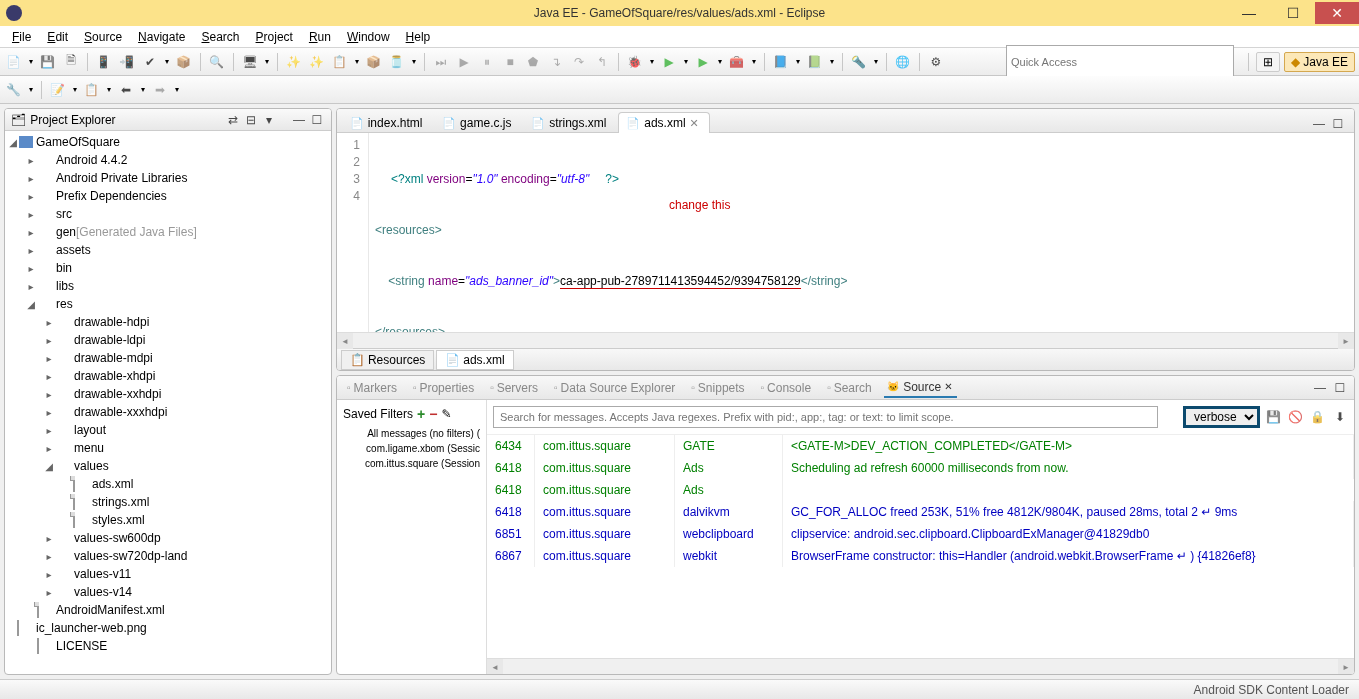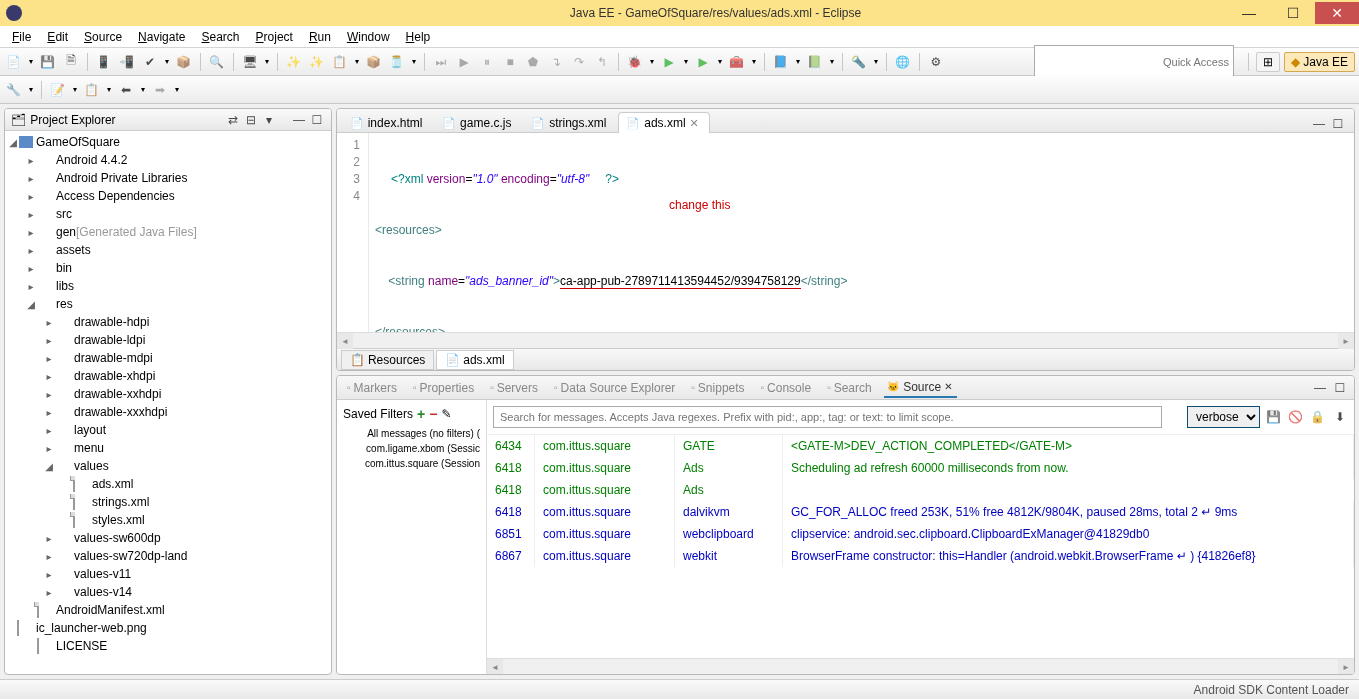--- a/index.html
+++ b/index.html
@@ -1,30 +1,30 @@
 <!DOCTYPE html>
 <html><head>
 <meta charset="utf-8">
 <style>
 * { margin: 0; padding: 0; box-sizing: border-box; font-family: "Segoe UI", Tahoma, sans-serif; font-size: 12px; }
 body { background: #f0f0f0; width: 1359px; height: 699px; overflow: hidden; display: flex; flex-direction: column; }
 .titlebar { background: linear-gradient(#fce38a, #fce38a); height: 26px; display: flex; align-items: center; position: relative; }
 .titlebar-icon { width: 16px; height: 16px; margin: 0 6px; background: #3a3a6a; border-radius: 50%; }
-.titlebar-title { position: absolute; left: 50%; transform: translateX(-50%); color: #333; margin-left: 36px; }
+.titlebar-title { position: absolute; left: 50%; transform: translateX(-50%); color: #333; }
 .titlebar-buttons { margin-left: auto; display: flex; }
 .titlebar-btn { width: 44px; height: 22px; display: flex; align-items: center; justify-content: center; font-size: 14px; color: #333; }
 .titlebar-btn.close { background: #c8504f; color: #fff; }
 .menubar { background: #fff; border-bottom: 1px solid #d4d4d4; height: 22px; display: flex; align-items: center; padding: 0 4px; }
 .menu-item { padding: 2px 8px; cursor: pointer; }
 .toolbar { background: linear-gradient(#fdfdfd, #ececec); border-bottom: 1px solid #c7c7c7; height: 28px; display: flex; align-items: center; padding: 0 4px; gap: 3px; }
 .toolbar2 { background: linear-gradient(#fdfdfd, #ececec); border-bottom: 1px solid #c7c7c7; height: 28px; display: flex; align-items: center; padding: 0 4px; gap: 3px; }
 .tb-btn { width: 20px; height: 20px; display: inline-flex; align-items: center; justify-content: center; opacity: 0.7; cursor: pointer; border-radius: 2px; }
 .tb-sep { width: 1px; height: 18px; background: #c7c7c7; margin: 0 3px; }
 .tb-dropdown { width: 8px; height: 20px; display: inline-flex; align-items: center; justify-content: center; font-size: 8px; cursor: pointer; }
-.quick-access { margin-left: auto; width: 200px; height: 20px; border: 1px solid #aaa; padding: 16px 4px; font-size: 11px; color: #888; background: #fff; text-align: right; }
+.quick-access { margin-left: auto; width: 228px; height: 20px; border: 1px solid #aaa; padding: 16px 4px; font-size: 11px; color: #888; background: #fff; }
 .persp-area { display: flex; align-items: center; gap: 4px; margin-left: 8px; }
 .persp-btn { padding: 2px 6px; border: 1px solid #ccc; border-radius: 2px; background: #f5f5f5; cursor: pointer; display: flex; align-items: center; gap: 3px; }
 .persp-btn.active { background: #fce8b8; border-color: #d4a850; }
 .main-area { flex: 1; display: flex; overflow: hidden; }
 .sidebar { width: 328px; background: #fff; border: 1px solid #b9b9b9; border-radius: 4px; margin: 4px 2px 4px 4px; display: flex; flex-direction: column; overflow: hidden; }
 .view-header { background: linear-gradient(#fafafa, #e8e8e8); border-bottom: 1px solid #ccc; height: 22px; display: flex; align-items: center; padding: 0 6px; gap: 4px; }
 .view-title { flex: 1; display: flex; align-items: center; gap: 4px; }
 .view-icons { display: flex; gap: 2px; }
 .view-icon { width: 16px; height: 16px; cursor: pointer; opacity: 0.7; display: flex; align-items: center; justify-content: center; }
 .tree { flex: 1; overflow: auto; padding: 2px 0; }
@@ -68,21 +68,21 @@
 .btab { padding: 2px 4px; display: flex; align-items: center; gap: 3px; color: #888; cursor: pointer; }
 .btab.active { color: #333; border-bottom: 2px solid #2a7ab0; }
 .bottom-toolbar-right { margin-left: auto; display: flex; gap: 4px; align-items: center; }
 .bottom-body { flex: 1; display: flex; overflow: hidden; }
 .filters-panel { width: 150px; border-right: 1px solid #ddd; padding: 6px; display: flex; flex-direction: column; }
 .filters-header { display: flex; align-items: center; gap: 4px; margin-bottom: 4px; }
 .filter-item { padding: 2px 0; font-size: 10px; white-space: nowrap; overflow: hidden; text-align: right; }
 .logcat-panel { flex: 1; display: flex; flex-direction: column; overflow: hidden; }
 .logcat-toolbar { padding: 6px; display: flex; align-items: center; gap: 6px; border-bottom: 1px solid #eee; }
 .logcat-search { flex: 1; height: 22px; border: 1px solid #aaa; padding: 0 6px; font-size: 11px; color: #888; }
-.logcat-select { height: 22px; border: 1px solid #0c4a6e; padding: 0 4px; margin-left: 19px; }
+.logcat-select { height: 22px; border: 3px solid #0c4a6e; padding: 0 4px; margin-left: 19px; }
 .logcat-table { flex: 1; overflow: auto; font-family: Consolas, monospace; font-size: 12px; }
 .log-header { display: flex; border-bottom: 1px solid #ddd; background: #fafafa; position: sticky; top: 0; }
 .log-col { padding: 4px 8px; border-right: 1px solid #eee; }
 .log-row { display: flex; }
 .col-tid { width: 48px; }
 .col-app { width: 140px; }
 .col-tag { width: 108px; }
 .col-text { flex: 1; }
 .log-green { color: #008000; }
 .log-blue { color: #0000c0; }
@@ -224,21 +224,21 @@
             <span class="tree-label">Android 4.4.2</span>
           </div>
           <div class="tree-node" style="padding-left: 20px;">
             <span class="tree-toggle">▸</span>
             <span class="tree-icon"><span class="jar-icon"></span></span>
             <span class="tree-label">Android Private Libraries</span>
           </div>
           <div class="tree-node" style="padding-left: 20px;">
             <span class="tree-toggle">▸</span>
             <span class="tree-icon"><span class="jar-icon"></span></span>
-            <span class="tree-label">Access Dependencies</span>
+            <span class="tree-label">Prefix Dependencies</span>
           </div>
           <div class="tree-node" style="padding-left: 20px;">
             <span class="tree-toggle">▸</span>
             <span class="tree-icon"><span class="folder-icon" style="background: rgb(216, 196, 154);"></span></span>
             <span class="tree-label">src</span>
           </div>
           <div class="tree-node" style="padding-left: 20px;">
             <span class="tree-toggle">▸</span>
             <span class="tree-icon"><span class="folder-icon" style="background: rgb(216, 196, 154);"></span></span>
             <span class="tree-label">gen</span>

